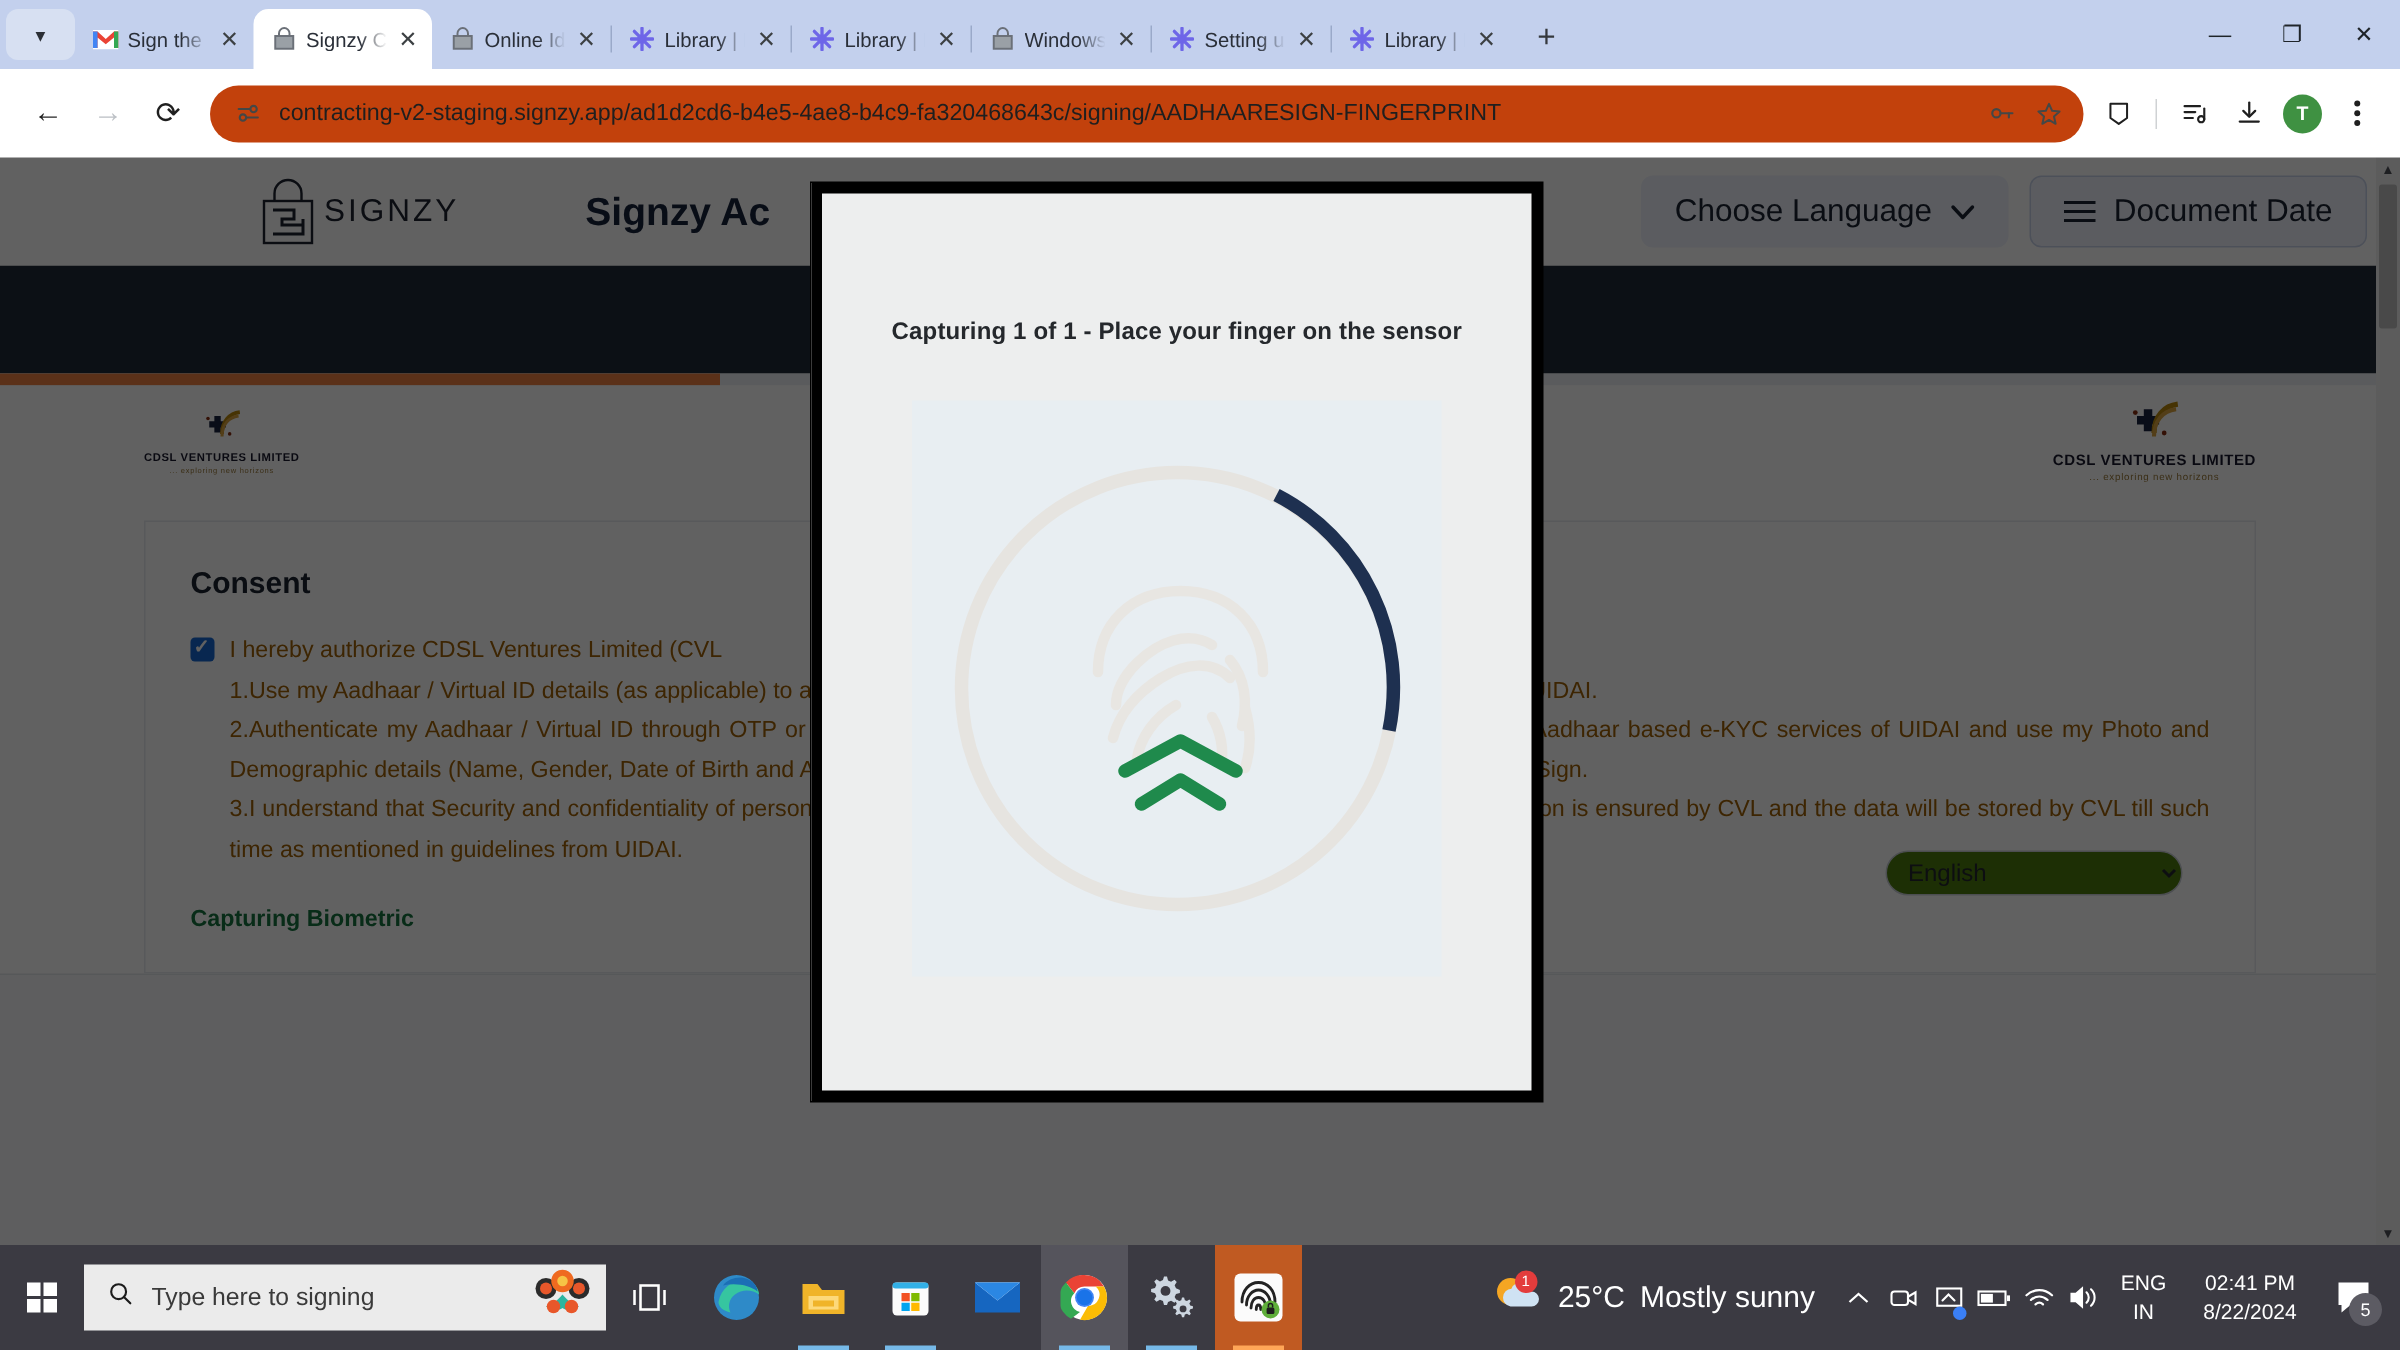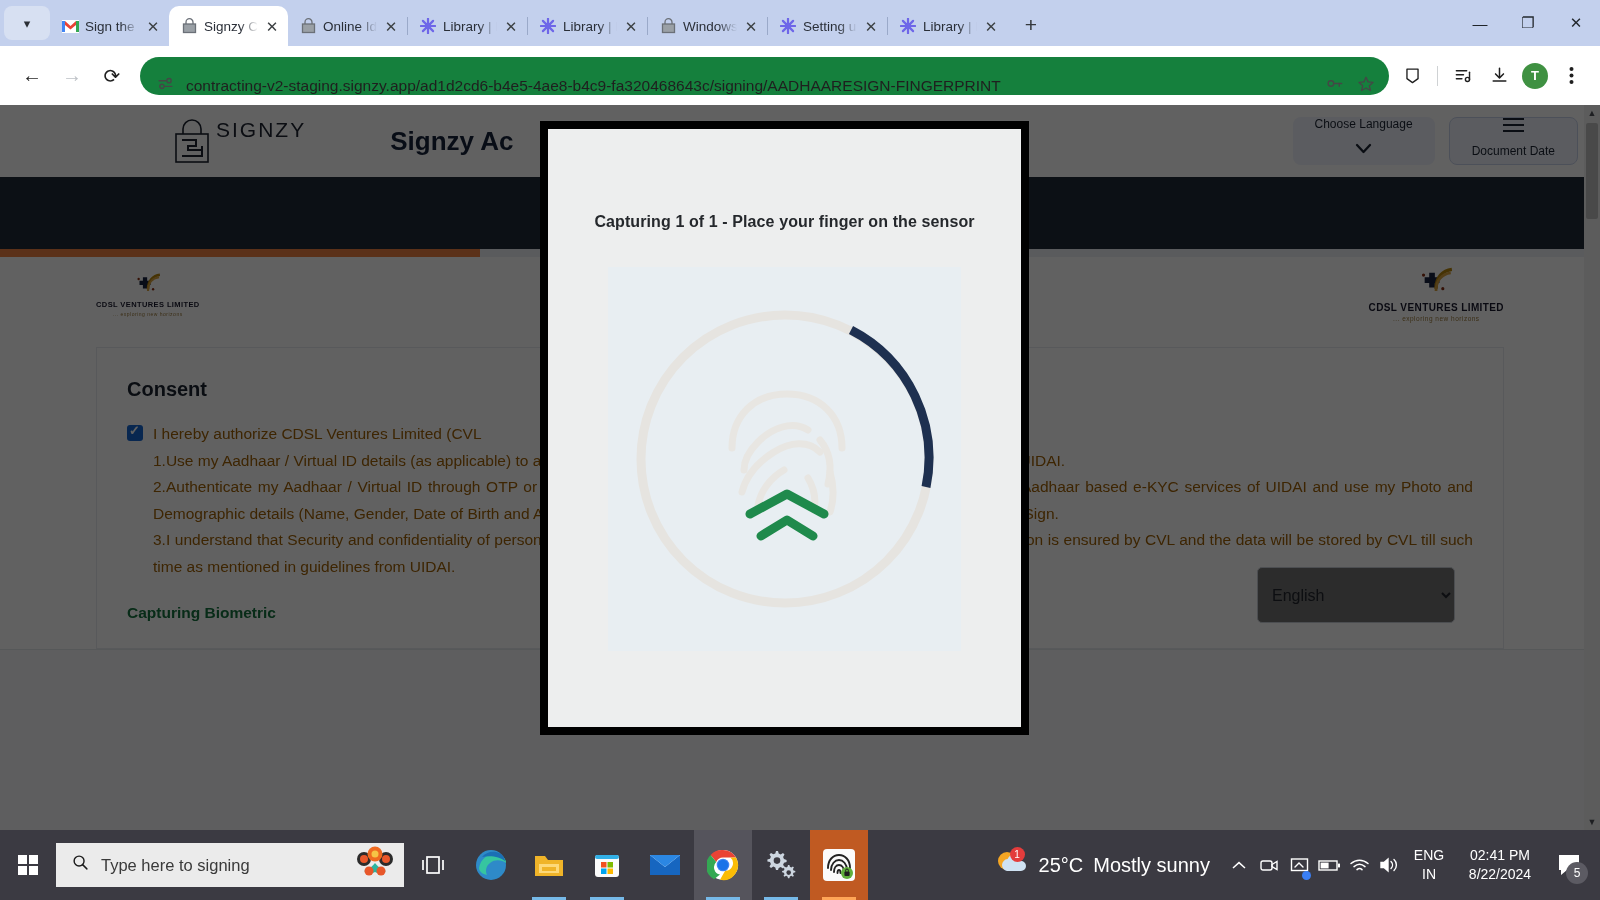--- a/index.html
+++ b/index.html
@@ -44,43 +44,43 @@
         font-size:15px; color:#1f2429; }
 
   .toolbar {
     position:absolute; left:0; top:46px; width:1600px; height:59px;
     background:#fff; display:flex; align-items:center; padding:0 12px;
   }
   .navbtn { width:40px; height:40px; display:flex; align-items:center; justify-content:center;
             font-size:20px; color:#1f1f1f; }
   .navbtn.dim { color:#bdc1c6; }
   .omnibox {
-    flex:1 1 auto; height:38px; margin:0 6px 0 8px; background:#15803d; border-radius:19px;
-    display:flex; align-items:flex-end; padding:0 12px 0 14px; gap:10px;
+    flex:1 1 auto; height:38px; margin:0 6px 0 8px; background:#c2410c; border-radius:19px;
+    display:flex; align-items:center; padding:0 12px 0 14px; gap:10px;
   }
   .omnibox .url { flex:1 1 auto; font-size:15.5px; color:#1f1f1f; white-space:nowrap; overflow:hidden; }
   .omni-icon { width:22px; height:22px; display:flex; align-items:center; justify-content:center;
                color:#444746; font-size:15px; }
   .tb-right { display:flex; align-items:center; gap:2px; }
   .tb-ico { width:34px; height:34px; display:flex; align-items:center; justify-content:center;
             color:#1f1f1f; font-size:16px; }
   .tb-div { width:1px; height:20px; background:#cfd2d4; margin:0 6px; }
   .avatar { width:26px; height:26px; border-radius:50%; background:#3f9142; color:#fff;
             display:flex; align-items:center; justify-content:center; font-size:13px; font-weight:bold; }
 
   
   .page { position:absolute; left:0; top:105px; width:1600px; height:725px; background:#fff; overflow:hidden; }
 
   .site-header { position:relative; height:72px; background:#fff; display:flex; align-items:center; padding:0 22px; }
-  .logo { margin-left:148px; display:flex; align-items:flex-start; gap:2px; }
+  .logo { margin-left:148px; display:flex; align-items:center; gap:2px; }
   .logo-text { font-size:21px; letter-spacing:2px; color:#1d2330; font-weight:500; }
   .doc-title { font-size:26px; font-weight:bold; color:#17223b; margin-left:84px; white-space:nowrap; }
   .hdr-right { margin-left:auto; display:flex; align-items:center; gap:14px; }
   .pill { background:#eef2fb; border-radius:8px; height:48px; display:flex; align-items:center;
-          gap:12px; padding:0 22px; font-size:12px; color:#1c2433;flex-direction:column; }
+          gap:12px; padding:0 22px; font-size:21px; color:#1c2433; }
   .pill.outline { border:1.5px solid #c9d3ea; }
   .hamburger { display:inline-flex; flex-direction:column; gap:3.5px; }
   .hamburger i { display:block; width:21px; height:2.4px; background:#1c2433; }
 
   .step-banner {
     height:72px; background:#202a39; display:flex; align-items:center; justify-content:center;
     color:#fff; font-size:21px; font-weight:bold;
   }
   .progress-track { height:8px; background:#eceff3; }
   .progress-fill { height:8px; width:30%; background:#f08043; }
@@ -95,21 +95,21 @@
   .doc-card { margin:22px 96px 0 96px; background:#fff; border:1px solid #e6e9ee; padding:30px 30px 26px 30px; }
   .consent-head { font-size:20px; font-weight:bold; color:#1b2330; margin-bottom:20px; }
   .consent-row { display:flex; gap:10px; align-items:flex-start; }
   .cbox { flex:0 0 16px; width:16px; height:16px; margin-top:4px; background:#1668d1; border-radius:3px;
           position:relative; }
   .cbox::after { content:"✓"; position:absolute; left:2px; top:-2px; color:#fff; font-size:13px; font-weight:bold; }
   .consent-text { font-size:15.5px; line-height:26.5px; color:#a16207; text-align:justify; }
   .consent-text p { margin:0; }
   .capturing-label { margin-top:24px; font-size:15.5px; font-weight:bold; color:#16733f; }
   .lang-select-wrap { position:absolute; right:145px; top:462px; }
-  .lang-select { width:198px; height:56px; border:1px solid #c9ced6; border-radius:5px; background:#737373;
+  .lang-select { width:198px; height:30px; border:1px solid #c9ced6; border-radius:16px; background:#4d7c0f;
                  font-size:16px; color:#23272e; padding:0 10px; font-family:"Liberation Sans",sans-serif; }
 
   
   .vscroll { position:absolute; right:0; top:0; width:16px; height:725px; background:#f1f1f1; }
   .vscroll .arrow { height:16px; display:flex; align-items:center; justify-content:center;
                     font-size:9px; color:#50535a; }
   .vscroll .arrow.bottom { position:absolute; bottom:0; left:0; right:0; }
   .vscroll .thumb { position:absolute; left:2px; width:12px; background:#c1c1c1; border-radius:2px; }
 
   

